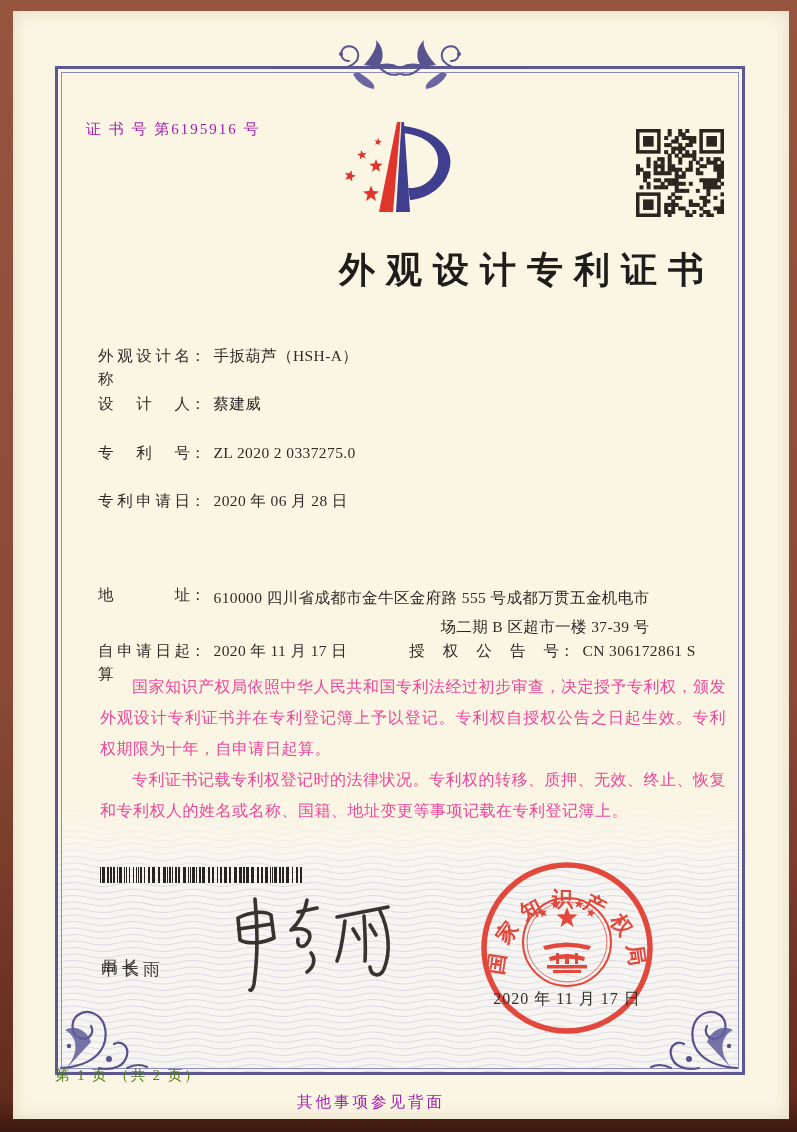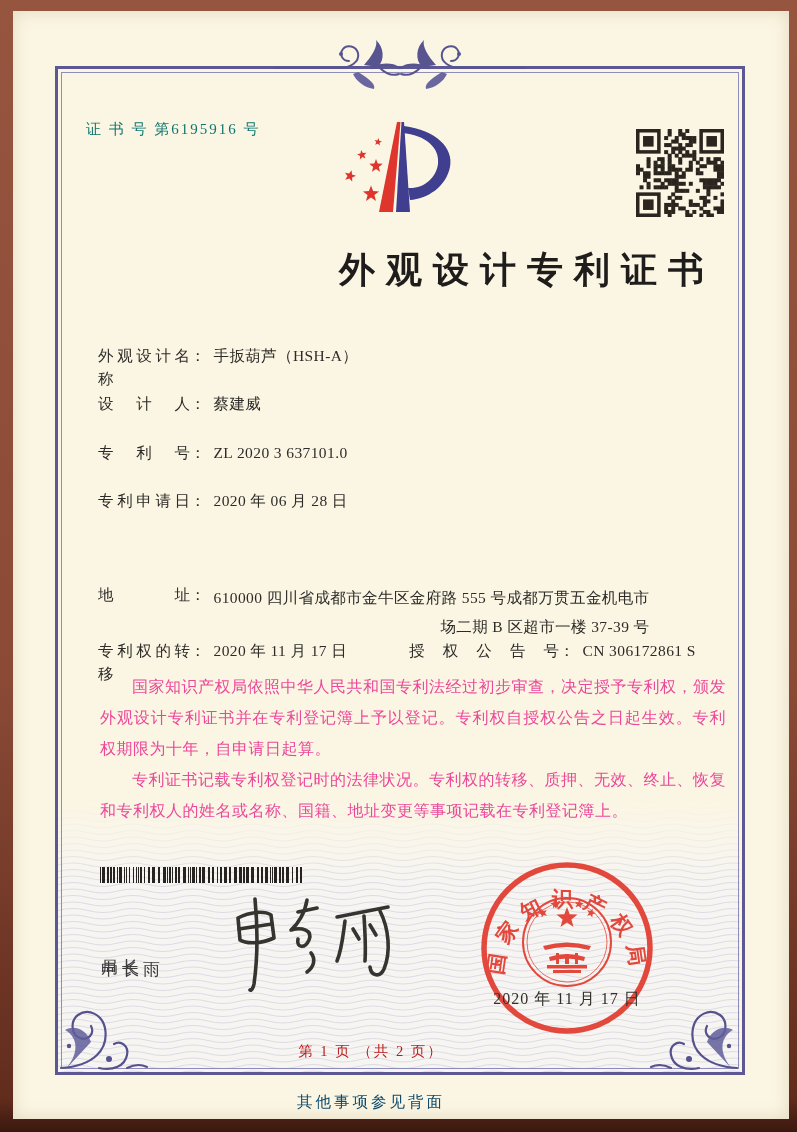--- a/index.html
+++ b/index.html
@@ -21,21 +21,21 @@
   
   .frame-outer{position:absolute;left:55px;top:66px;width:684px;height:1003px;
     border:3px solid #5b5894;z-index:2;pointer-events:none;}
   .frame-inner{position:absolute;left:3px;top:3px;right:3px;bottom:3px;border:1px solid #8e8cba;}
   .ornament-top{position:absolute;left:272px;top:38px;width:256px;height:56px;z-index:3;}
   .corner-fl{position:absolute;width:92px;height:92px;z-index:3;}
   .corner-fl.left{left:57px;top:980px;}
   .corner-fl.right{left:649px;top:980px;}
 
   .cert-no{position:absolute;left:86px;top:120px;z-index:3;
-    font-size:15px;letter-spacing:2px;color:#0f766e;}
+    font-size:15px;letter-spacing:2px;color:#a21caf;}
   .logo{position:absolute;left:335px;top:102px;width:130px;height:118px;z-index:3;}
   .qr{position:absolute;left:636px;top:129px;width:88px;height:88px;z-index:3;}
   .title{position:absolute;left:55px;top:246px;width:660px;text-align:right;z-index:3;
     font-size:36px;font-weight:bold;letter-spacing:11px;color:#1f1d1c;}
   .frow{position:absolute;left:98px;width:632px;font-size:15.5px;line-height:23px;z-index:3;color:#2d2b28;}
   .flabel{display:inline-block;width:92px;text-align:justify;text-align-last:justify;vertical-align:top;}
   .fcolon{display:inline-block;vertical-align:top;margin-right:8px;}
   .fvalue{display:inline-block;vertical-align:top;letter-spacing:.4px;}
   .fvalue.addr{width:436px;line-height:29px;text-align:right;}
   .grp2{position:absolute;left:300px;top:0;}
@@ -49,24 +49,24 @@
   .signer{position:absolute;left:101px;z-index:3;font-family:"Liberation Sans","DejaVu Sans",sans-serif;
     font-size:17px;letter-spacing:4px;color:#3c3c3c;}
   .signer.t1{top:956px;}
   .signer.t2{top:958px;}
   .signature{position:absolute;left:218px;top:886px;width:195px;height:112px;z-index:4;}
 
   .seal{position:absolute;left:477px;top:858px;width:180px;height:180px;z-index:4;opacity:.92;}
   .seal-date{position:absolute;left:477px;top:989px;width:180px;text-align:center;z-index:5;
     font-size:16px;color:#33302b;letter-spacing:1px;}
 
-  .page-info{position:absolute;left:55px;top:1042px;width:632px;text-align:center;z-index:3;
-    font-size:14.5px;letter-spacing:2px;color:#b91c1c;}
+  .page-info{position:absolute;left:55px;top:1066px;width:632px;text-align:left;z-index:3;
+    font-size:14.5px;letter-spacing:2px;color:#4d7c0f;}
   .back-note{position:absolute;left:55px;top:1092px;width:632px;text-align:center;z-index:3;
-    font-size:15.5px;letter-spacing:3px;color:#0c4a6e;}
+    font-size:15.5px;letter-spacing:3px;color:#a21caf;}
 </style>
 </head>
 <body>
 
 <div class="page">
   <div class="paper"></div>
 
   <svg class="waves" width="682" height="278" id="wavesSvg">
     <rect x="0" y="0" width="682" height="278" fill="#f7f5f2"></rect>
   <path d="M0,4.0 q15,-4 30,0 t30,0 t30,0 t30,0 t30,0 t30,0 t30,0 t30,0 t30,0 t30,0 t30,0 t30,0 t30,0 t30,0 t30,0 t30,0 t30,0 t30,0 t30,0 t30,0 t30,0 t30,0 t30,0" fill="none" stroke="#d8d6e2" stroke-width="1" opacity="0.55"></path>
@@ -371,30 +371,30 @@
 
   <div class="title">外观设计专利证书</div>
 
   <div class="frow" style="top:392px">
     <span class="flabel">设计人</span><span class="fcolon">：</span><span class="fvalue">蔡建威</span>
   </div>
   <div class="frow" style="top:344px">
     <span class="flabel">外观设计名称</span><span class="fcolon">：</span><span class="fvalue">手扳葫芦（HSH-A）</span>
   </div>
   <div class="frow" style="top:441px">
-    <span class="flabel">专利号</span><span class="fcolon">：</span><span class="fvalue">ZL 2020 3 637101.0</span>
+    <span class="flabel">专利号</span><span class="fcolon">：</span><span class="fvalue">ZL 2020 2 0337275.0</span>
   </div>
   <div class="frow" style="top:489px">
     <span class="flabel">专利申请日</span><span class="fcolon">：</span><span class="fvalue">2020 年 06 月 28 日</span>
   </div>
   <div class="frow" style="top:583px">
     <span class="flabel">地址</span><span class="fcolon">：</span><span class="fvalue addr">610000 四川省成都市金牛区金府路 555 号成都万贯五金机电市场二期 B 区超市一楼 37-39 号</span>
   </div>
   <div class="frow" style="top:639px">
-    <span class="flabel">专利权的转移</span><span class="fcolon">：</span><span class="fvalue">2020 年 11 月 17 日</span>
+    <span class="flabel">自申请日起算</span><span class="fcolon">：</span><span class="fvalue">2020 年 11 月 17 日</span>
     <span class="grp2">
       <span class="flabel wide">授权公告号</span><span class="fcolon">：</span><span class="fvalue">CN 306172861 S</span>
     </span>
   </div>
 
   <div class="paras">
     <p>国家知识产权局依照中华人民共和国专利法经过初步审查，决定授予专利权，颁发外观设计专利证书并在专利登记簿上予以登记。专利权自授权公告之日起生效。专利权期限为十年，自申请日起算。</p>
     <p>专利证书记载专利权登记时的法律状况。专利权的转移、质押、无效、终止、恢复和专利权人的姓名或名称、国籍、地址变更等事项记载在专利登记簿上。</p>
   </div>
 

